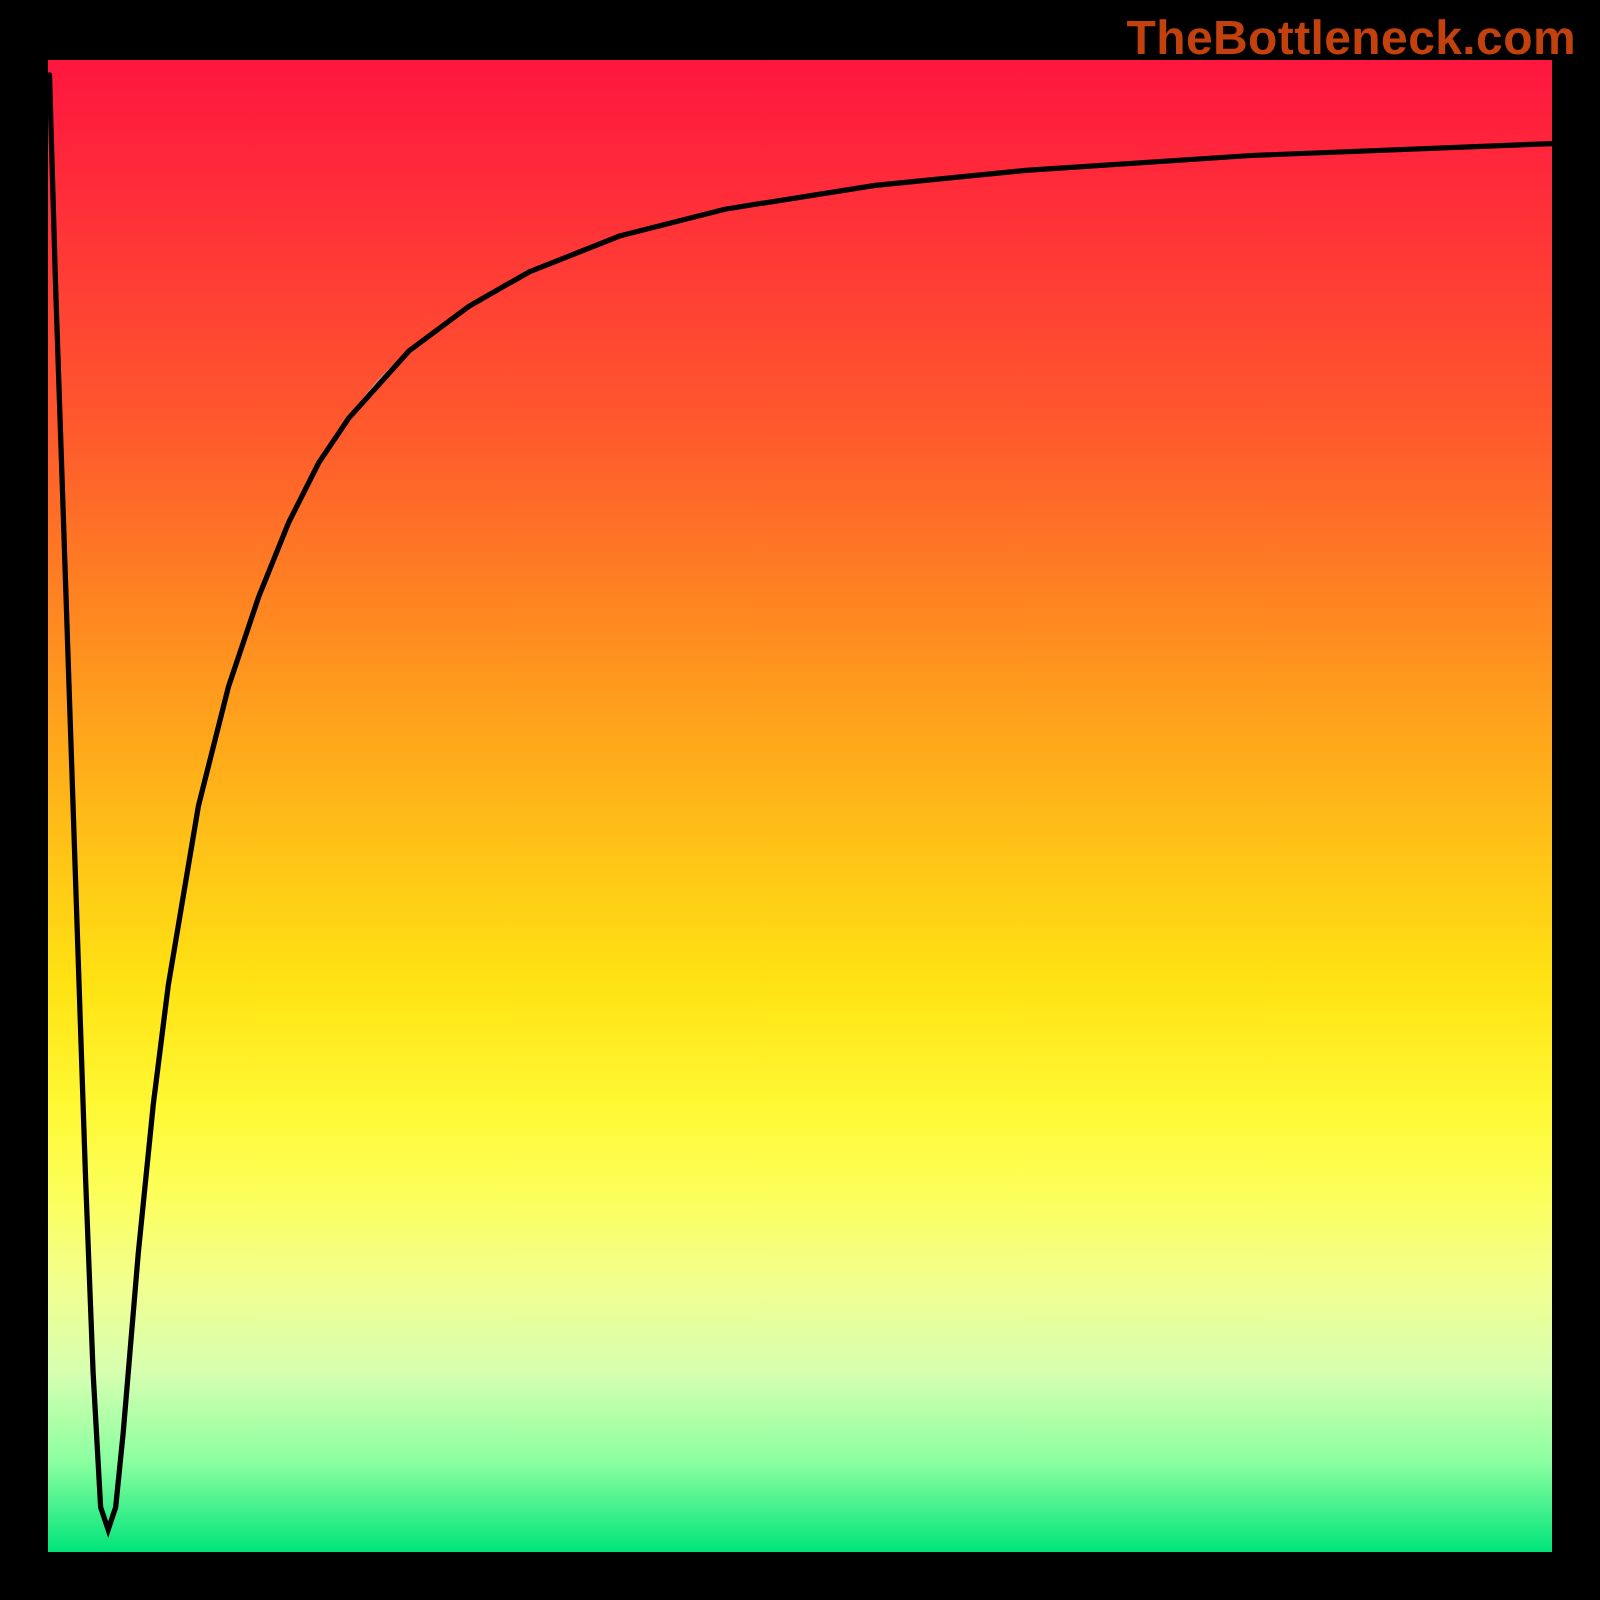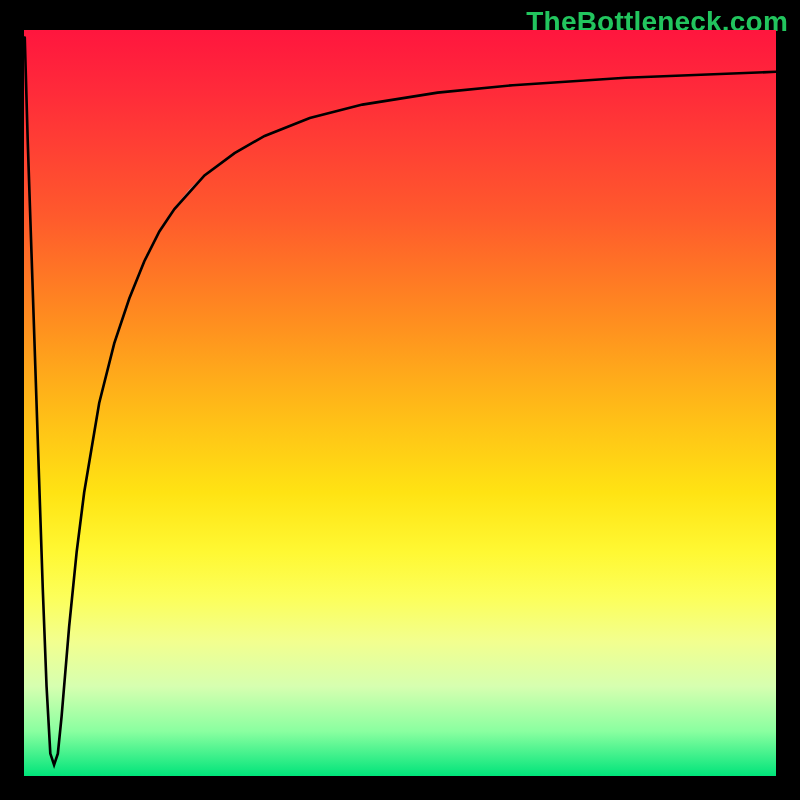--- a/index.html
+++ b/index.html
@@ -16,22 +16,22 @@
     left: 0;
     top: 0;
     width: 800px;
     height: 800px;
     background: #000;
   }
   .watermark {
     position: absolute;
     top: 6px;
     right: 12px;
-    color: #22c55e;
-    font-size: 28px;
+    color: #c2410c;
+    font-size: 24px;
     font-weight: 600;
     letter-spacing: 0.2px;
     user-select: none;
   }
   .plot-area {
     position: absolute;
     left: 24px;
     top: 30px;
     width: 752px;
     height: 746px;

